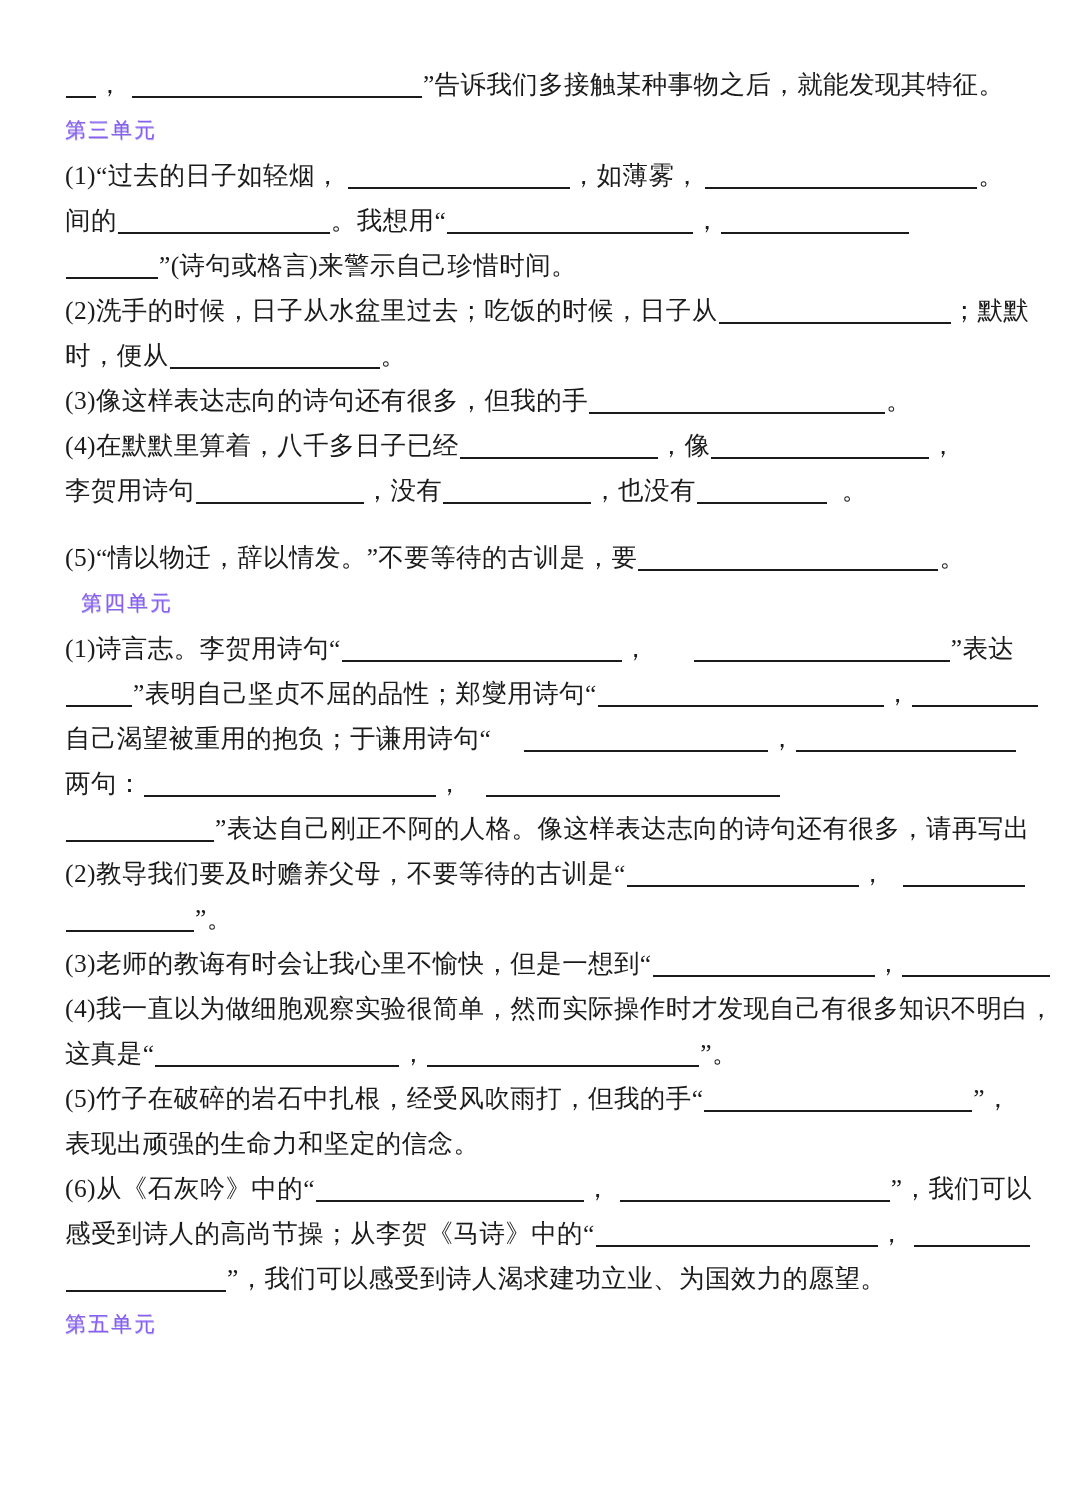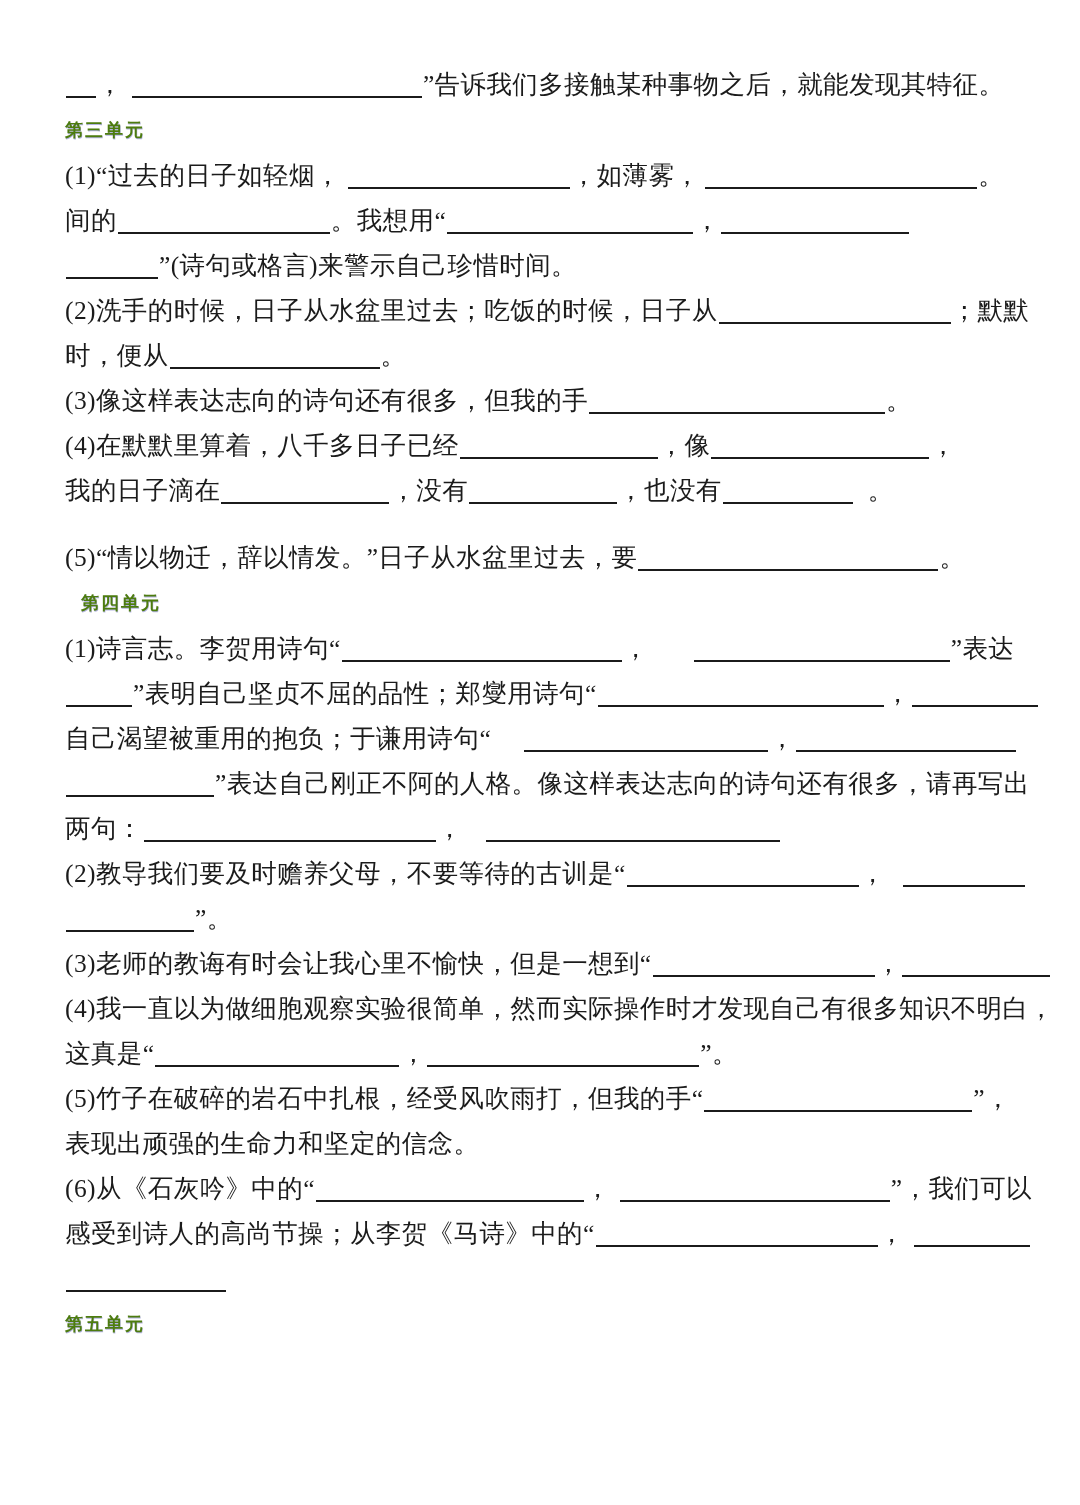--- a/index.html
+++ b/index.html
@@ -24,24 +24,24 @@
   }
   .line {
     font-size: 25.5px;
     line-height: 45px;
     letter-spacing: 0.4px;
     white-space: nowrap;
     color: #1b1b1b;
     font-family: "Liberation Serif", "DejaVu Serif", serif;
   }
   .unit-heading {
-    font-size: 18px;
+    font-size: 21px;
     line-height: 46px;
-    font-weight: bold;
-    color: #4d7c0f;
+    font-weight: normal;
+    color: #8b5cf6;
     letter-spacing: 2px;
     font-family: "Liberation Sans", "DejaVu Sans", sans-serif;
     text-shadow: 0.6px 0.6px 0 rgba(40,40,170,0.35);
   }
   .unit-heading.indent {
     padding-left: 16px;
   }
   
   .blank {
     display: inline-block;
@@ -86,45 +86,45 @@
   </div>
 
   <div class="line">
     <span>(3)</span><span>像这样表达志向的诗句还有很多，但我的手</span><span class="blank" style="width:296px;"></span><span>。</span>
   </div>
 
   <div class="line">
     <span>(4)</span><span>在默默里算着，八千多日子已经</span><span class="blank" style="width:198px;"></span><span>，像</span><span class="blank" style="width:218px;"></span><span>，</span>
   </div>
   <div class="line">
-    <span>我的日子滴在</span><span class="blank" style="width:168px;"></span><span>，没有</span><span class="blank" style="width:148px;"></span><span>，也没有</span><span class="blank" style="width:130px;"></span><span class="gap" style="width:14px;"></span><span>。</span>
+    <span>李贺用诗句</span><span class="blank" style="width:168px;"></span><span>，没有</span><span class="blank" style="width:148px;"></span><span>，也没有</span><span class="blank" style="width:130px;"></span><span class="gap" style="width:14px;"></span><span>。</span>
   </div>
 
   <div class="blankline"></div>
 
   <div class="line">
-    <span>(5)</span><span>“情以物迁，辞以情发。”日子从水盆里过去，要</span><span class="blank" style="width:300px;"></span><span>。</span>
+    <span>(5)</span><span>“情以物迁，辞以情发。”不要等待的古训是，要</span><span class="blank" style="width:300px;"></span><span>。</span>
   </div>
 
   <div class="unit-heading indent">第四单元</div>
 
   <div class="line">
     <span>(1)</span><span>诗言志。李贺用诗句“</span><span class="blank" style="width:280px;"></span><span>，</span><span class="gap" style="width:44px;"></span><span class="blank" style="width:256px;"></span><span>”表达</span>
   </div>
   <div class="line">
     <span class="blank" style="width:66px;"></span><span>”表明自己坚贞不屈的品性；郑燮用诗句“</span><span class="blank" style="width:286px;"></span><span>，</span><span class="blank" style="width:126px;"></span>
   </div>
   <div class="line">
     <span>自己渴望被重用的抱负；于谦用诗句“</span><span class="gap" style="width:32px;"></span><span class="blank" style="width:244px;"></span><span>，</span><span class="blank" style="width:220px;"></span>
   </div>
   <div class="line">
-    <span class="blank" style="width:148px;"></span><span>”表达自己刚正不阿的人格。像这样表达志向的诗句还有很多，请再写出</span>
+    <span>两句：</span><span class="blank" style="width:292px;"></span><span>，</span><span class="gap" style="width:22px;"></span><span class="blank" style="width:294px;"></span>
   </div>
   <div class="line">
-    <span>两句：</span><span class="blank" style="width:292px;"></span><span>，</span><span class="gap" style="width:22px;"></span><span class="blank" style="width:294px;"></span>
+    <span class="blank" style="width:148px;"></span><span>”表达自己刚正不阿的人格。像这样表达志向的诗句还有很多，请再写出</span>
   </div>
 
   <div class="line">
     <span>(2)</span><span>教导我们要及时赡养父母，不要等待的古训是“</span><span class="blank" style="width:232px;"></span><span>，</span><span class="gap" style="width:16px;"></span><span class="blank" style="width:122px;"></span>
   </div>
   <div class="line">
     <span class="blank" style="width:128px;"></span><span>”</span><span>。</span>
   </div>
 
   <div class="line">
@@ -145,18 +145,18 @@
     <span>表现出顽强的生命力和坚定的信念。</span>
   </div>
 
   <div class="line">
     <span>(6)</span><span>从《石灰吟》中的“</span><span class="blank" style="width:268px;"></span><span>，</span><span class="gap" style="width:8px;"></span><span class="blank" style="width:270px;"></span><span>”，我们可以</span>
   </div>
   <div class="line">
     <span>感受到诗人的高尚节操；从李贺《马诗》中的“</span><span class="blank" style="width:282px;"></span><span>，</span><span class="gap" style="width:8px;"></span><span class="blank" style="width:116px;"></span>
   </div>
   <div class="line">
-    <span class="blank" style="width:160px;"></span>
+    <span class="blank" style="width:160px;"></span><span>”，我们可以感受到诗人渴求建功立业、为国效力的愿望。</span>
   </div>
 
   <div class="unit-heading">第五单元</div>
 
 </div>
 
 </body></html>

